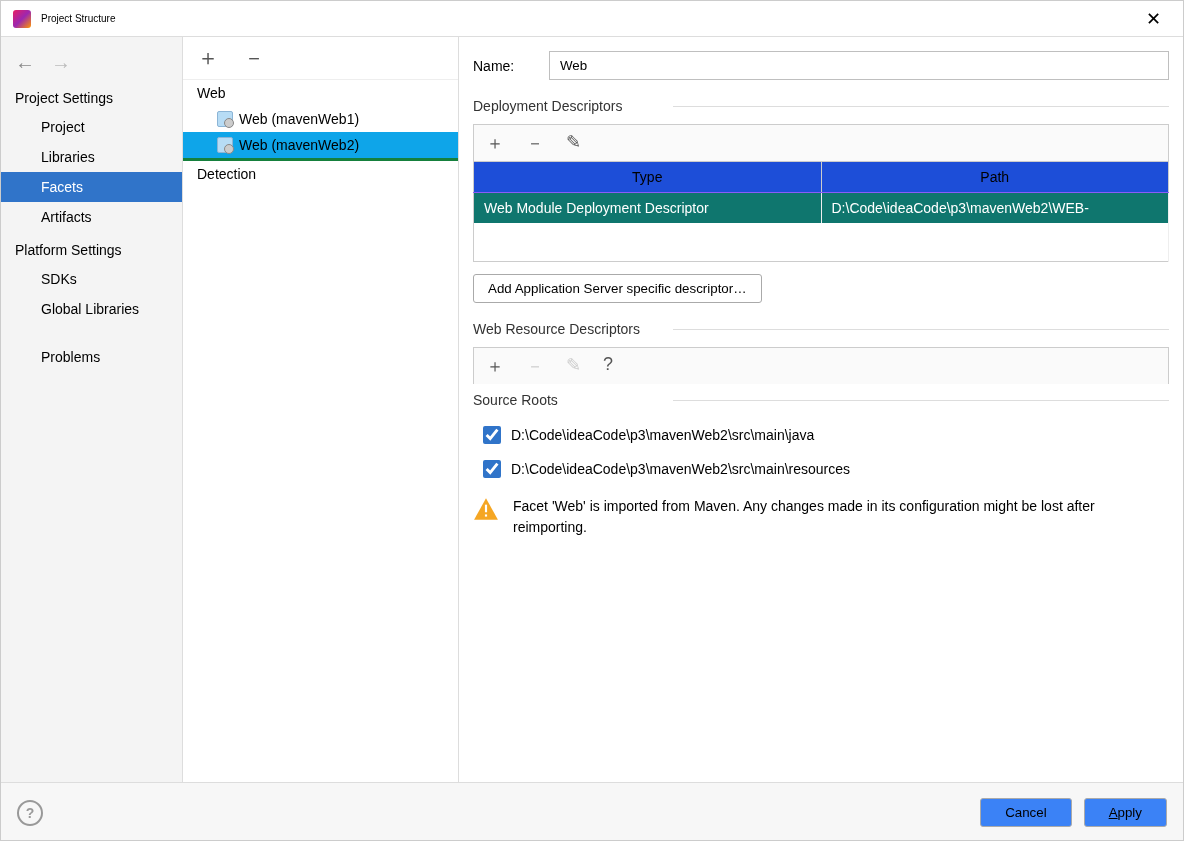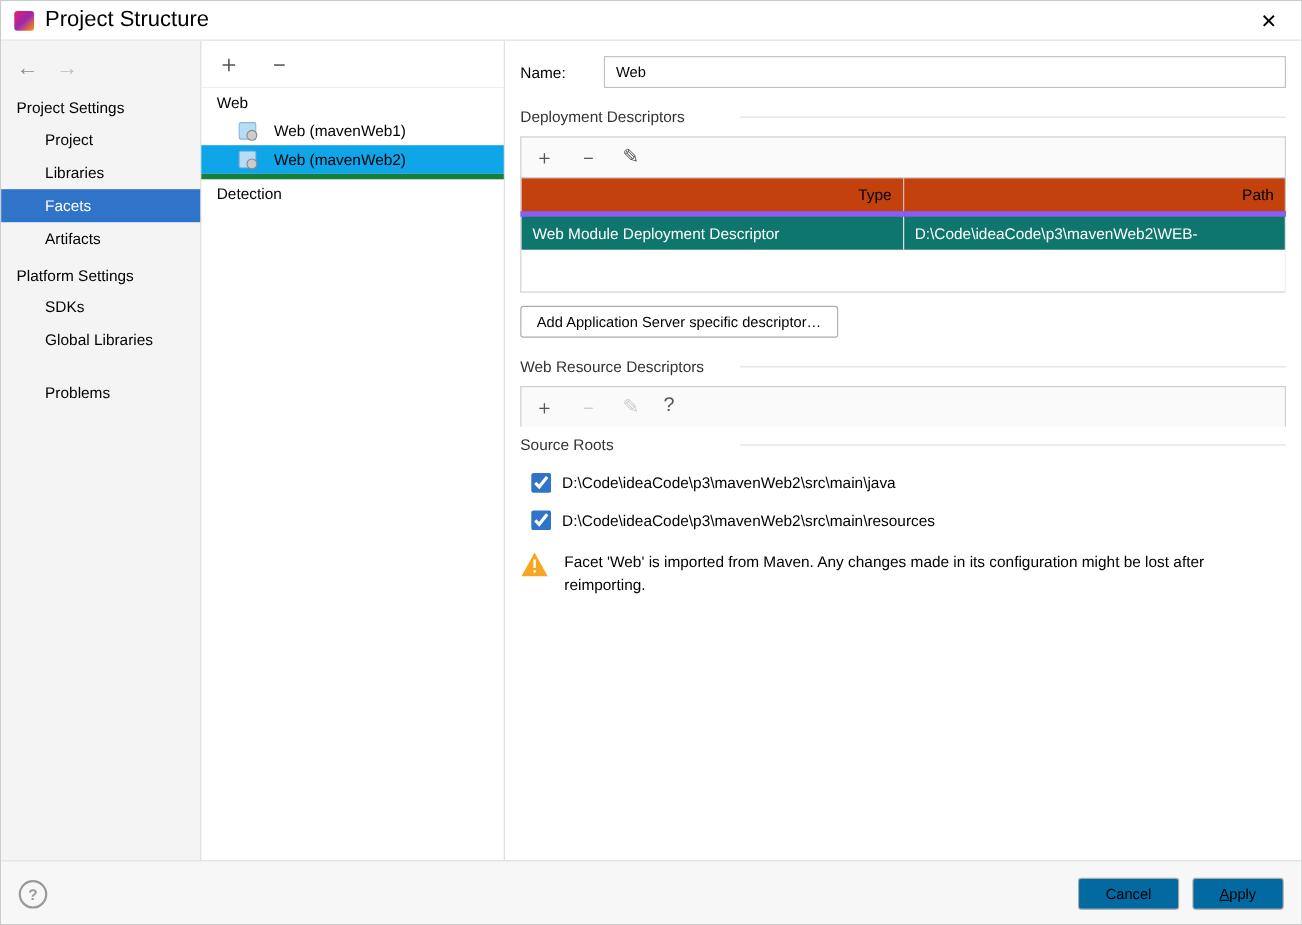--- a/index.html
+++ b/index.html
@@ -1,57 +1,57 @@
 <!DOCTYPE html>
 <html><head>
 <meta charset="utf-8">
 <style>
 * { box-sizing: border-box; margin: 0; padding: 0; }
 body { font-family: "Segoe UI", Arial, sans-serif; font-size: 14px; color: #000; background: #fff; width: 1184px; height: 841px; overflow: hidden; border: 1px solid #ccc; }
 .titlebar { display: flex; align-items: center; height: 36px; padding: 0 12px; border-bottom: 1px solid #ddd; }
 .app-icon { width: 18px; height: 18px; background: linear-gradient(135deg, #e91e63, #9c27b0, #ff9800); border-radius: 3px; margin-right: 10px; }
-.titlebar-title { flex: 1; font-size: 20px; }
+.titlebar-title { flex: 1; font-size: 10px; }
 .close-btn { font-size: 18px; padding: 4px 10px; cursor: pointer; }
 .main { display: flex; height: calc(841px - 36px - 60px); }
 .sidebar { width: 182px; background: #f4f4f4; border-right: 1px solid #ddd; padding-top: 8px; }
 .nav-arrows { padding: 6px 14px; display: flex; gap: 16px; font-size: 20px; color: #bbb; }
 .nav-arrows span:first-child { color: #888; }
 .section-header { padding: 10px 14px 6px; font-weight: 400; }
 .sidebar-item { padding: 7px 14px 7px 40px; cursor: pointer; }
 .sidebar-item.selected { background: #3074c9; color: #fff; }
 .tree-panel { width: 276px; border-right: 1px solid #ddd; }
 .tree-toolbar { padding: 6px 14px; display: flex; gap: 24px; font-size: 22px; color: #555; border-bottom: 1px solid #eee; }
 .tree-node { padding: 5px 14px; cursor: pointer; }
-.tree-child { padding: 5px 14px 5px 34px; display: flex; align-items: center; gap: 16px; cursor: pointer; }
+.tree-child { padding: 5px 14px 5px 34px; display: flex; align-items: center; gap: 6px; cursor: pointer; }
 .tree-child.selected { background: #0ea5e9; }
 .web-icon { width: 16px; height: 16px; background: #b7dcf5; border: 1px solid #8cb5d6; border-radius: 2px; position: relative; display: inline-block; }
 .web-icon::after { content: ""; position: absolute; bottom: -2px; right: -2px; width: 8px; height: 8px; background: #ccc; border: 1px solid #888; border-radius: 50%; }
 .content { flex: 1; padding: 14px 14px 14px 14px; overflow: hidden; }
 .row { display: flex; align-items: center; gap: 14px; margin-bottom: 18px; }
 .row label { min-width: 62px; text-align: left; }
 .row input[type=text] { flex: 1; padding: 6px 10px; border: 1px solid #bfbfbf; background: #fff; }
 .fieldset-label { color: #333; margin-bottom: 10px; position: relative; }
 .fieldset-label::after { content: ""; position: absolute; left: 200px; right: 0; top: 50%; border-top: 1px solid #ddd; }
 .mini-toolbar { display: flex; gap: 22px; padding: 6px 12px; border: 1px solid #ccc; border-bottom: none; background: #fafafa; font-size: 18px; color: #555; }
 .mini-toolbar .disabled { color: #ccc; }
 .table { width: 100%; border: 1px solid #ccc; border-collapse: collapse; margin-bottom: 12px; }
-.table th { text-align: right; font-weight: normal; padding: 7px 10px; background: #c2410c; border-bottom: 5px solid #8b5cf6; border-right: 1px solid #ccc; }
+.table th { text-align: center; font-weight: normal; padding: 7px 10px; background: #1d4ed8; border-bottom: 1px solid #8b5cf6; border-right: 1px solid #ccc; }
 .table td { padding: 7px 10px; border-right: 1px solid #eee; }
 .table tr.sel td { background: #0f766e; color: #fff; }
 .table .empty-row td { height: 38px; }
 .btn-inline { border: 1px solid #aaa; background: #fff; padding: 6px 14px; border-radius: 3px; cursor: pointer; margin-bottom: 18px; }
 .checkbox-row { display: flex; align-items: center; gap: 10px; padding: 8px 0 8px 10px; }
 .checkbox-row input { width: 18px; height: 18px; accent-color: #3074c9; }
 .warning-row { display: flex; gap: 14px; padding: 10px 0; align-items: flex-start; }
 .warn-icon { width: 26px; height: 26px; flex-shrink: 0; }
 .footer { display: flex; align-items: center; height: 60px; padding: 0 16px; border-top: 1px solid #ddd; background: #f7f7f7; gap: 12px; }
 .help-icon { width: 26px; height: 26px; border: 2px solid #999; border-radius: 50%; display: flex; align-items: center; justify-content: center; color: #999; font-weight: bold; }
 .spacer { flex: 1; }
 .highlight-box { border: 5px solid #ee3027; padding: 3px 3px; }
-.btn { border: 1px solid #aaa; background: #0369a1; padding: 6px 24px; border-radius: 3px; cursor: pointer; }
+.btn { border: 1px solid #aaa; background: #3b82f6; padding: 6px 24px; border-radius: 3px; cursor: pointer; }
 .btn.primary { background: #4a8cd6; border-color: #2f6fb3; color: #fff; font-weight: 600; padding: 6px 34px; }
 .folder-icon { display:inline-block; width:16px; height:12px; background:#b7dcf5; border:1px solid #8cb5d6; margin-right:6px; vertical-align:middle; }
 </style>
 </head>
 <body>
 
 <div class="titlebar">
   <span class="app-icon"></span>
   <span class="titlebar-title">Project Structure</span>
   <span class="close-btn">✕</span>
@@ -82,21 +82,21 @@
     </div>
     <div class="tree-node">Web</div>
     <div class="tree-child">
       <span class="web-icon"></span>
       <span>Web (mavenWeb1)</span>
     </div>
     <div class="tree-child selected">
       <span class="web-icon"></span>
       <span>Web (mavenWeb2)</span>
     </div>
-    <div class="tree-node" style="border-top:5px solid #15803d">Detection</div>
+    <div class="tree-node" style="border-top:3px solid #15803d">Detection</div>
   </div>
 
   <div class="content">
     <div class="row">
       <label>Name:</label>
       <input type="text" value="Web" style="">
     </div>
 
     <div class="fieldset-label">Deployment Descriptors</div>
     <div class="mini-toolbar">

